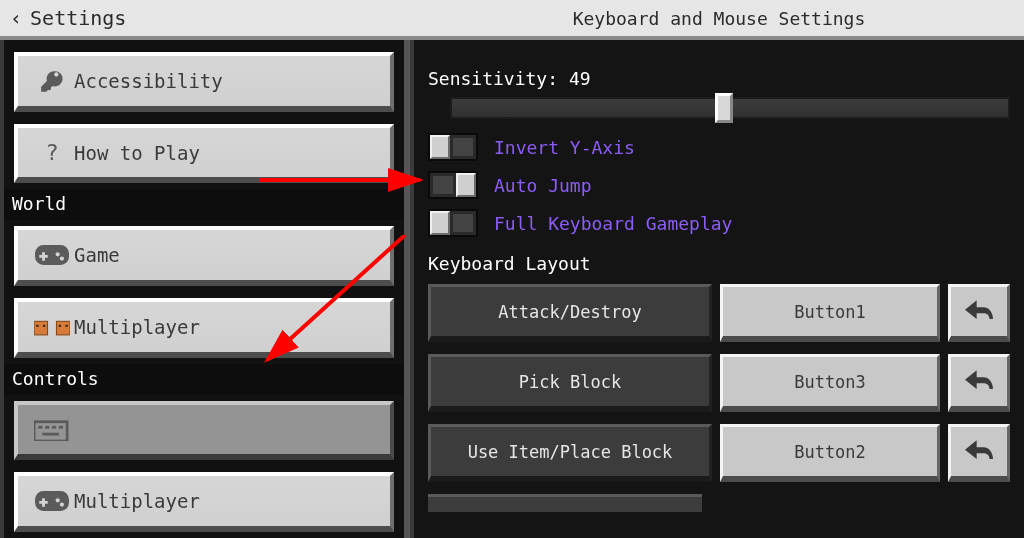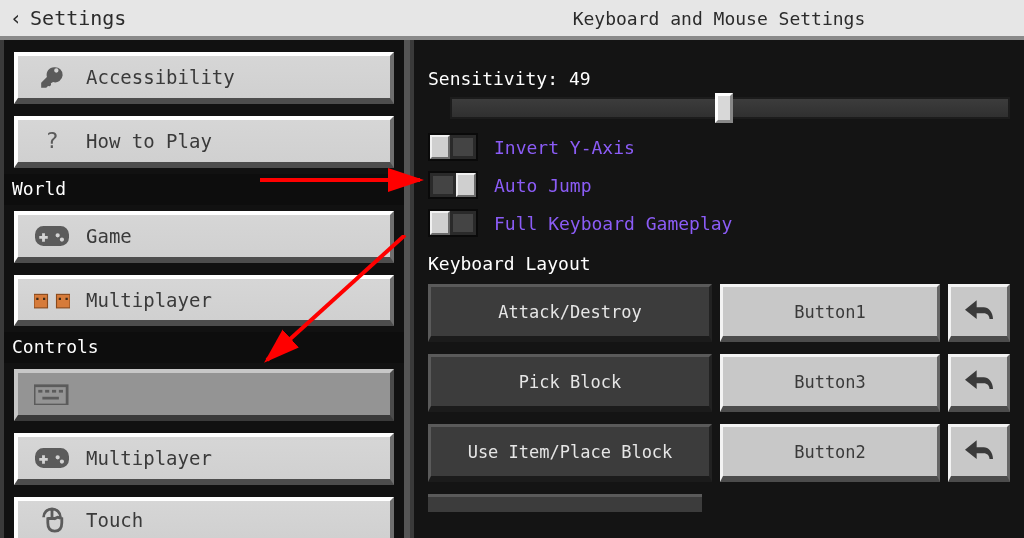--- a/index.html
+++ b/index.html
@@ -26,21 +26,21 @@
     height: 60px;
     margin: 6px 10px;
     background: linear-gradient(#d6d6d6,#d0d0d0);
     border: 0;
     border-left: 4px solid #fff;
     border-top: 4px solid #fff;
     border-right: 4px solid #6f6f6f;
     border-bottom: 6px solid #4d4d4d;
     display: flex;
     align-items: center;
-    gap: 16px;
+    gap: 4px;
     padding-left: 16px;
     color: #3a3a3a;
     font-size: 19px;
     cursor: pointer;
     position: relative;
     text-align: center;
   }
   .side-btn.selected {
     background: #949494;
     color: #6a6a6a;
@@ -221,28 +221,20 @@
 
     <div class="side-btn">
       <span class="icon">
         <svg viewBox="0 0 24 14" width="34" height="20">
             <path fill="#5b5b5b" d="M6 0h12a6 6 0 0 1 6 6v2a6 6 0 0 1-6 6H6a6 6 0 0 1-6-6V6a6 6 0 0 1 6-6zM5 5v2H3v2h2v2h2V9h2V7H7V5H5zm11 0a1.5 1.5 0 1 0 0 3 1.5 1.5 0 0 0 0-3zm3 3a1.5 1.5 0 1 0 0 3 1.5 1.5 0 0 0 0-3z"></path>
           </svg>
       </span>
       <span>Multiplayer</span>
     </div>
 
-    <div class="side-btn" style="margin-bottom:0; border-bottom-width:0; height:48px;">
-      <span class="icon">
-        <svg viewBox="0 0 20 20" width="28" height="28">
-            <path fill="none" stroke="#5b5b5b" stroke-width="2" d="M10 2v8M10 2a6 6 0 0 1 6 6M10 2a6 6 0 0 0-6 6M7 12c0 4 2 6 5 6s5-2 5-6V9l-3-1-2 1-2-1-3 1v3z"></path>
-          </svg>
-      </span>
-      <span>Touch</span>
-    </div>
   </div>
 
   <div class="content">
     <div class="sens-label">Sensitivity: 49</div>
     <div class="slider-track">
       <div class="slider-thumb"></div>
     </div>
 
     <div class="toggle-row">
       <div class="toggle off">

